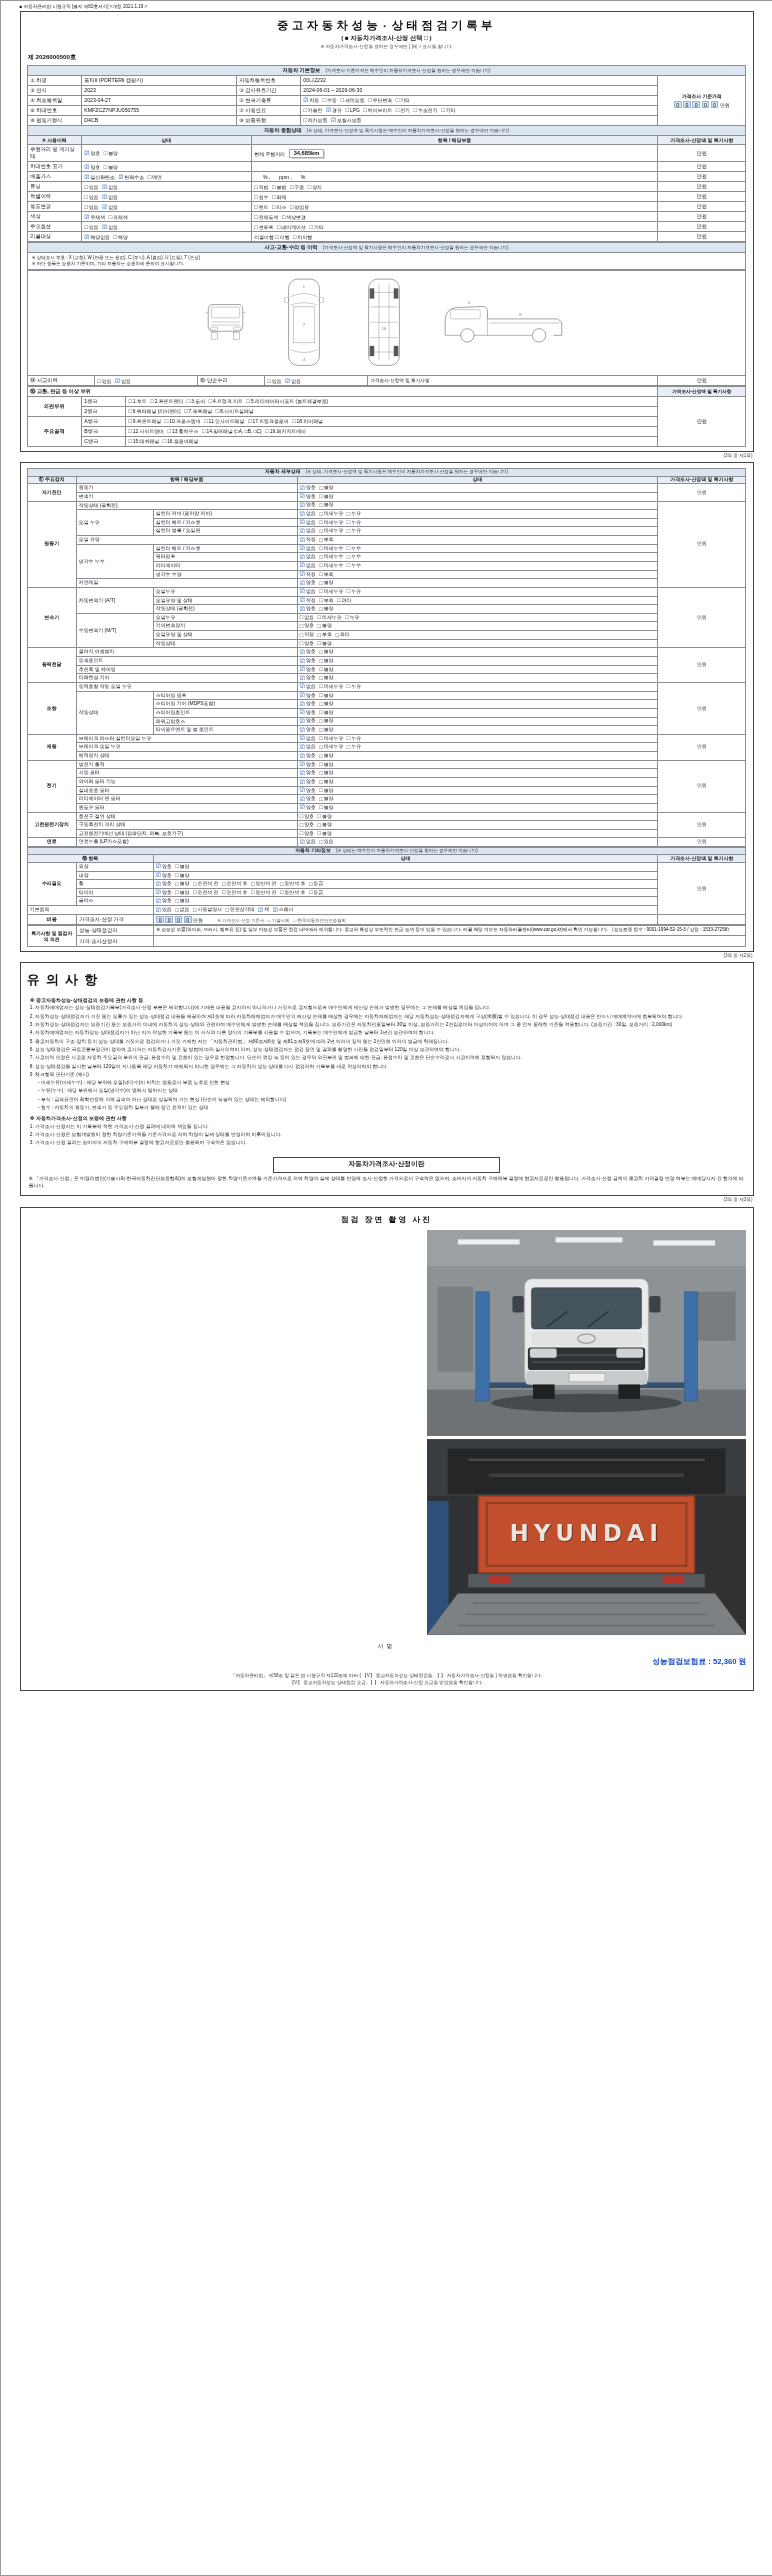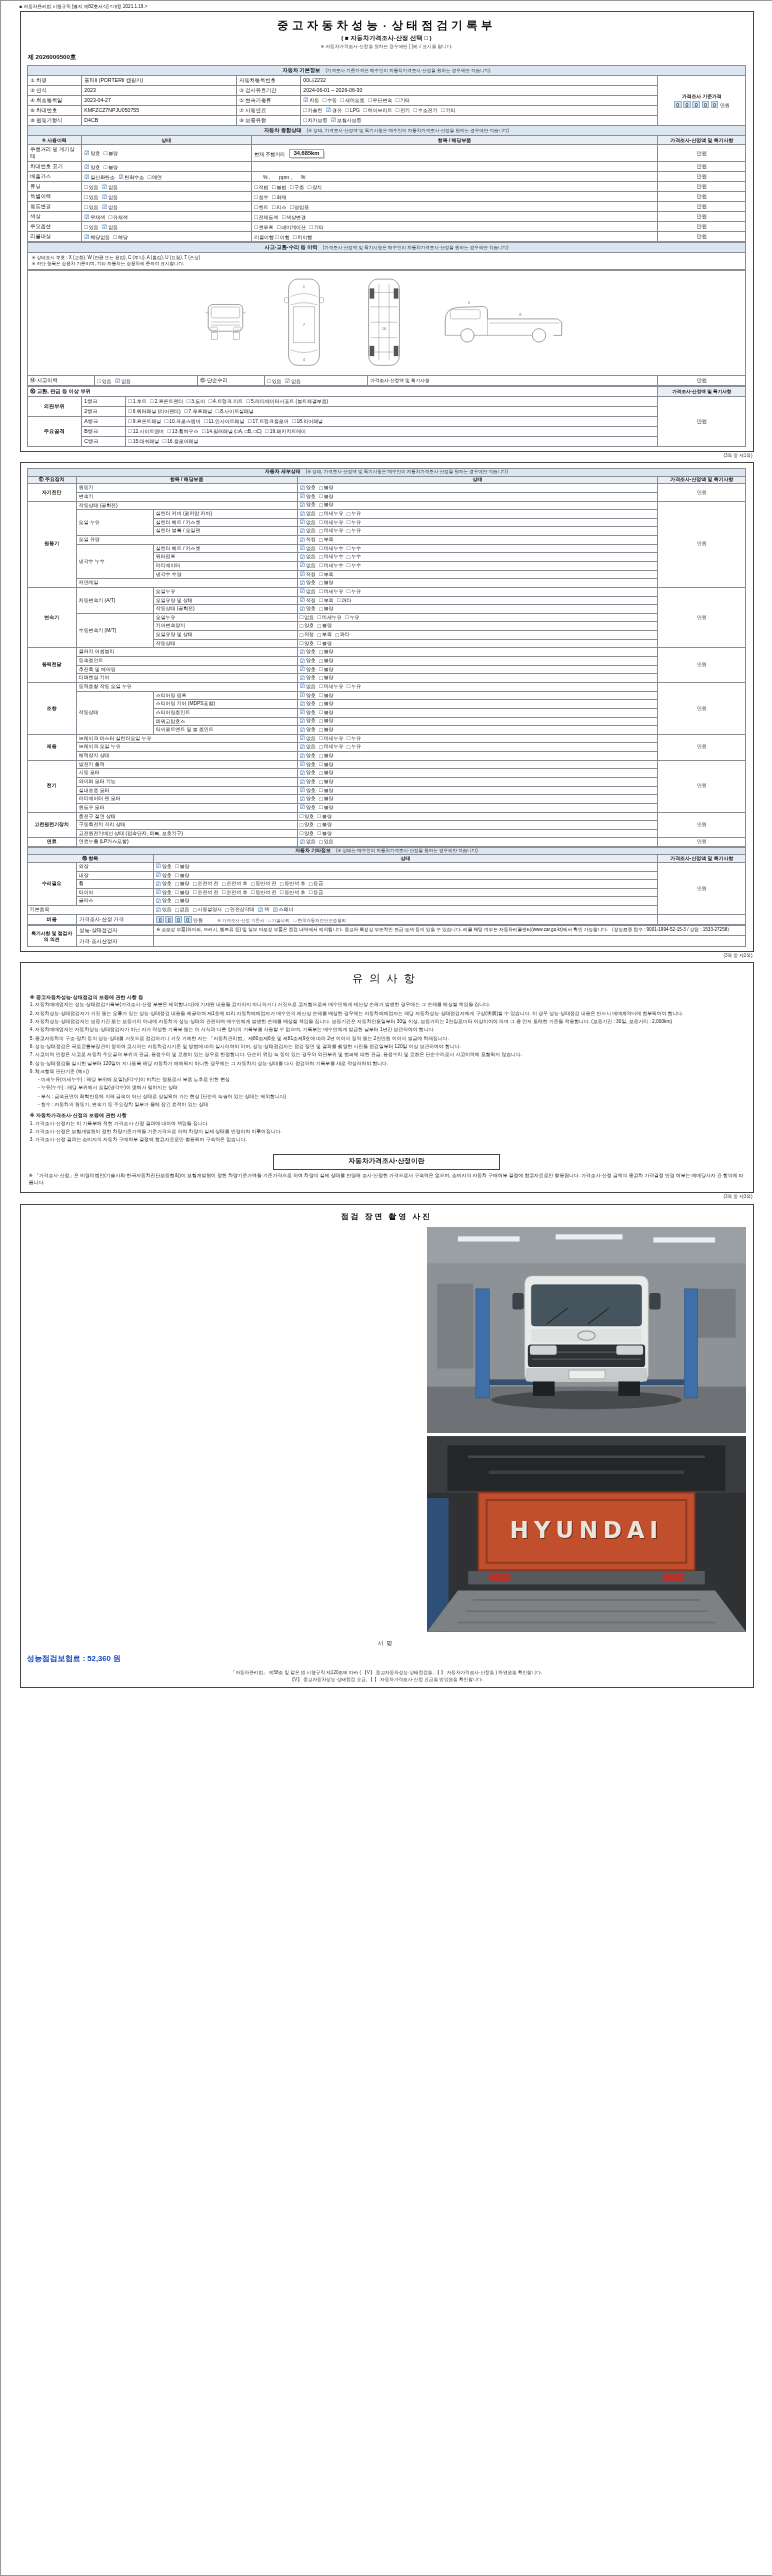--- a/index.html
+++ b/index.html
@@ -41,33 +41,33 @@
   .digit { display: inline-block; width: 7.7px; height: 7.2px; background: #cfe3f7; border: 0.5px solid #9ab4d0;
            text-align: center; font-size: 5.2px; line-height: 6.7px; margin-right: 1.5px; }
   .cost-note { font-size: 4.4px; color: #555; margin-left: 14.4px; }
 
   .acc-notes { border: 0.5px solid #8a8f96; margin-top: -0.5px; padding: 1.5px 4.1px; font-size: 4.5px;
                line-height: 1.4; color: #222; }
   .diagram-box { border: 0.5px solid #8a8f96; margin-top: -0.5px; padding: 4.1px 0; display: flex;
                  justify-content: center; align-items: center; gap: 28px; height: 106px; background: #fff; }
   .diagram-box svg { display: block; }
 
-  .notice-title { text-align: center; font-weight: normal; font-size: 11px; letter-spacing: 6.2px; padding: 2.6px 0 3.6px 0; }
+  .notice-title { font-weight: bold; font-size: 13px; letter-spacing: 6.2px; padding: 2.6px 0 3.6px 0; }
   .notice-body { font-size: 4.8px; line-height: 1.42; color: #222; padding: 1px 3.1px 2.1px 3.1px; }
   .nlead { font-weight: bold; margin: 3.1px 0 1.5px 0; font-size: 5px; }
   .nitem { margin-bottom: 1.5px; }
   .nind { padding-left: 8.2px; }
   .def-box { width: 227px; margin: 6.2px auto 0 auto; border: 0.8px solid #444; text-align: center;
              font-weight: bold; font-size: 6.7px; padding: 2.6px 0; }
   .def-text { font-size: 4.8px; line-height: 1.45; margin: 3.6px 2.1px 1px 2.1px; }
 
   .photo-title { text-align: center; font-weight: bold; font-size: 7.7px; letter-spacing: 2.1px; margin: 2.1px 0 5.2px 0; }
   .photo-wrap { display: flex; flex-direction: column; align-items: flex-end; gap: 3.1px; }
   .sign { text-align: center; font-size: 5.7px; letter-spacing: 3.1px; margin-top: 8.2px; color: #222; }
-  .fee { color: #1749c0; font-weight: bold; font-size: 7.7px; text-align: left; margin-top: 5.2px; }
+  .fee { color: #1749c0; font-weight: bold; font-size: 7.7px; text-align: right; margin-top: 5.2px; }
   .footnotes { font-size: 4.6px; color: #333; text-align: center; margin-top: 5.2px; line-height: 1.55; }
 </style>
 </head>
 <body>
 
 <div class="canvas">
 
   <div class="print-ref">■ 자동차관리법 시행규칙 [별지 제82호서식] &lt;개정 2021.1.19.&gt;</div>
 
   <section class="sheet">

